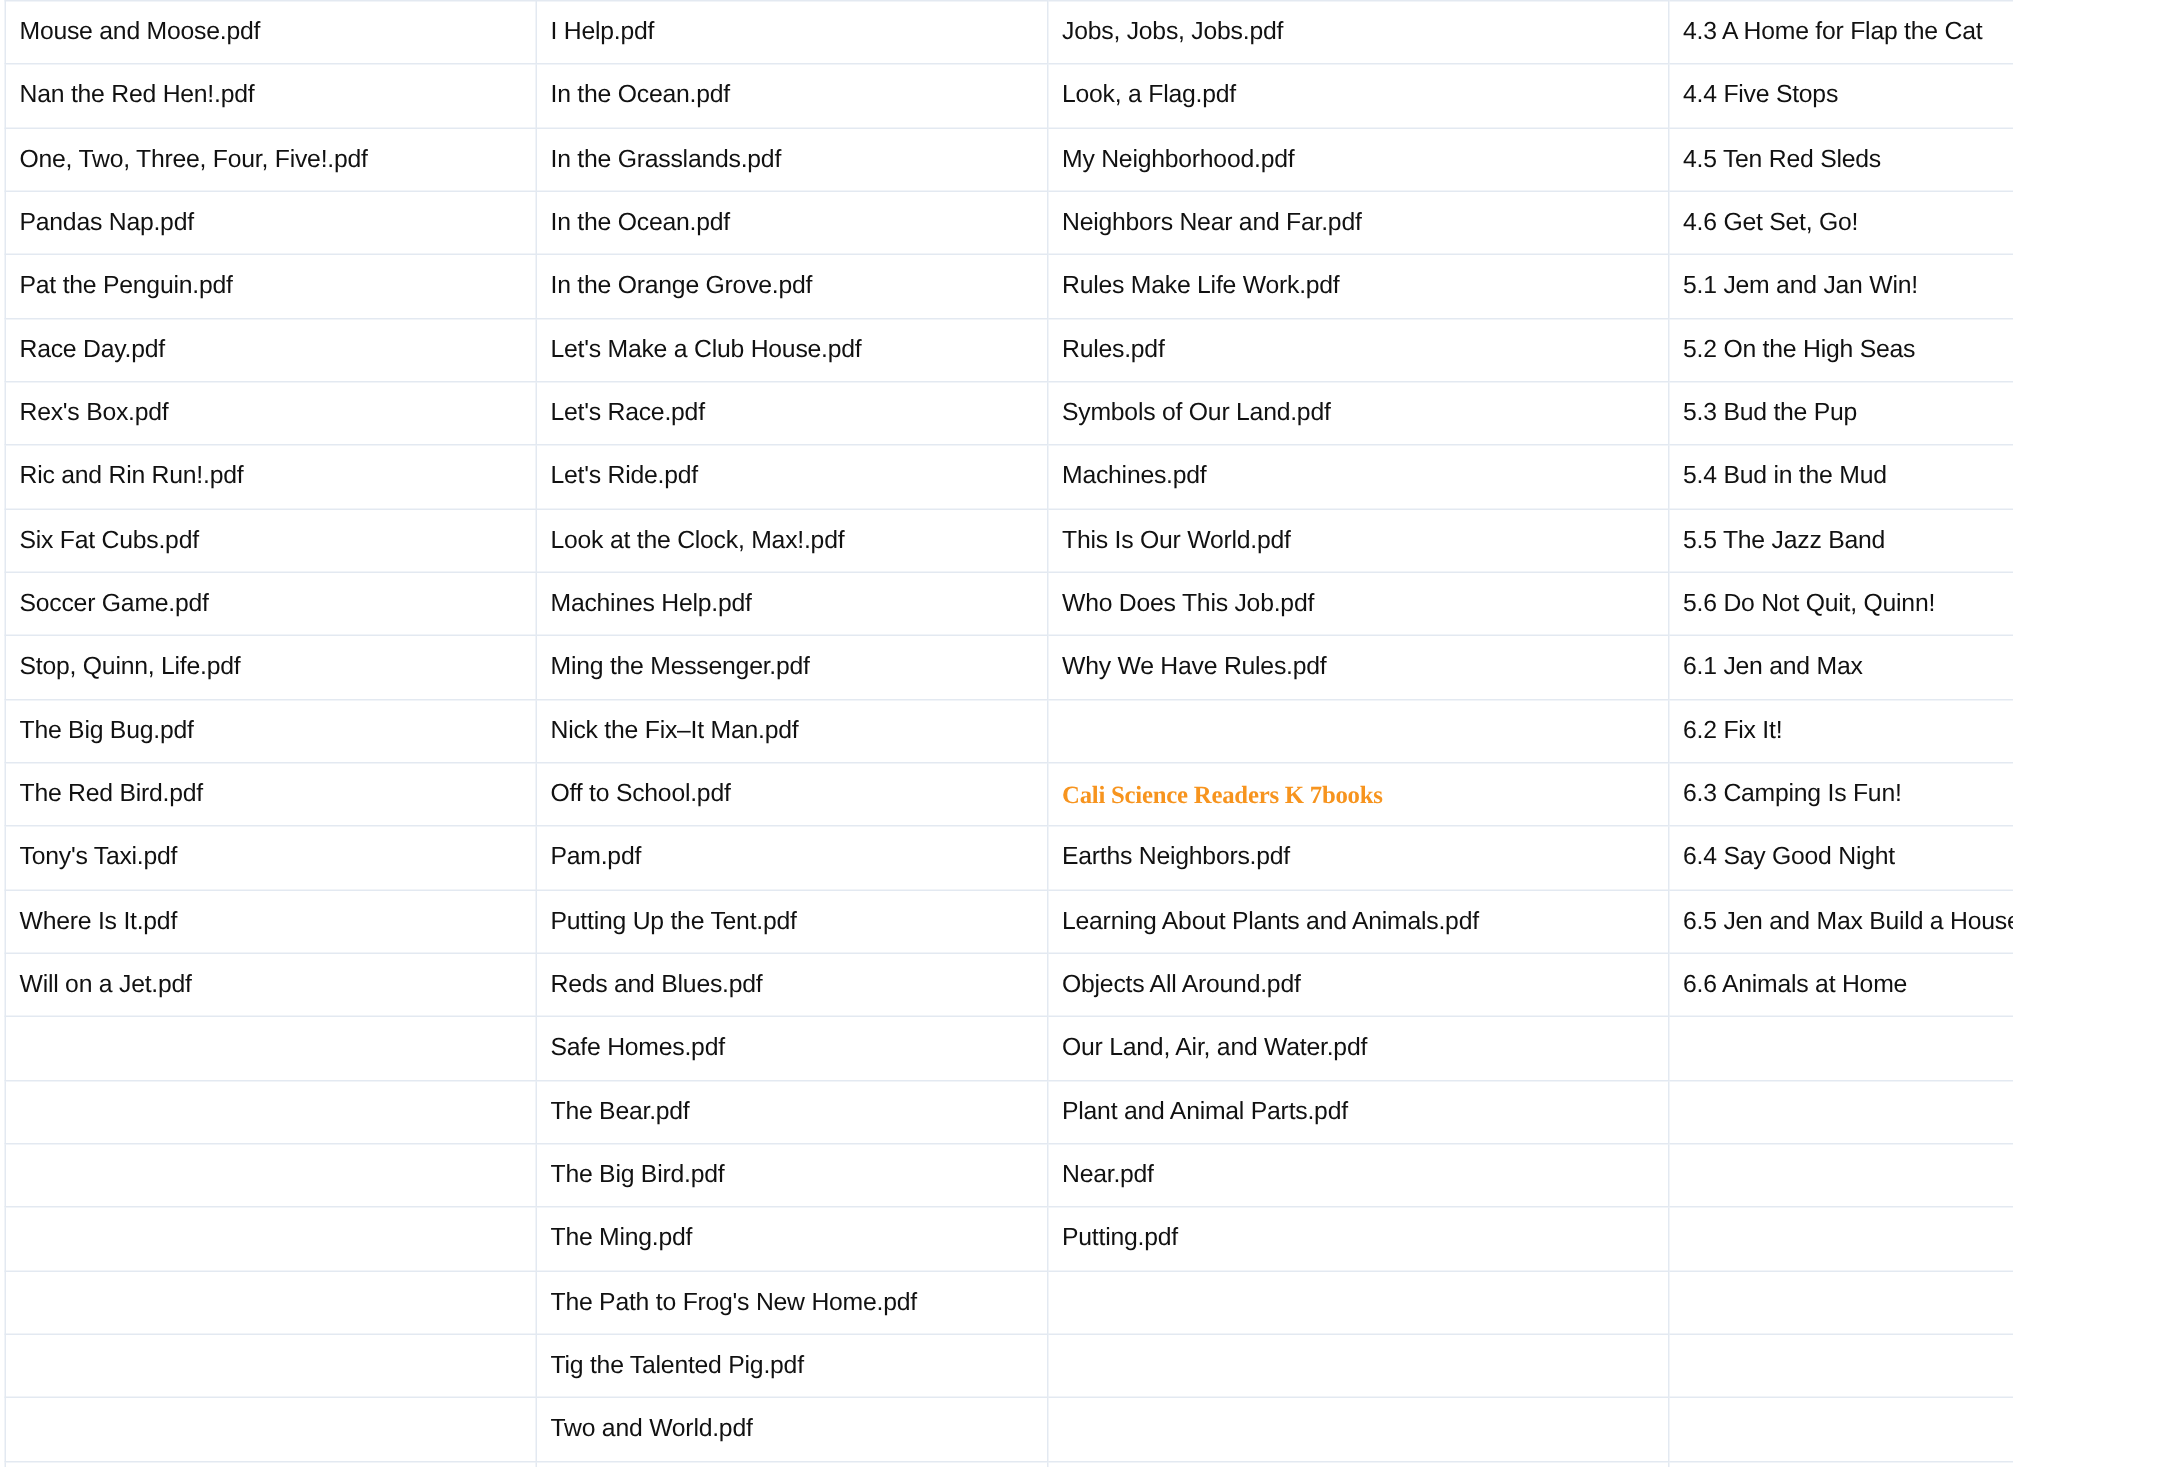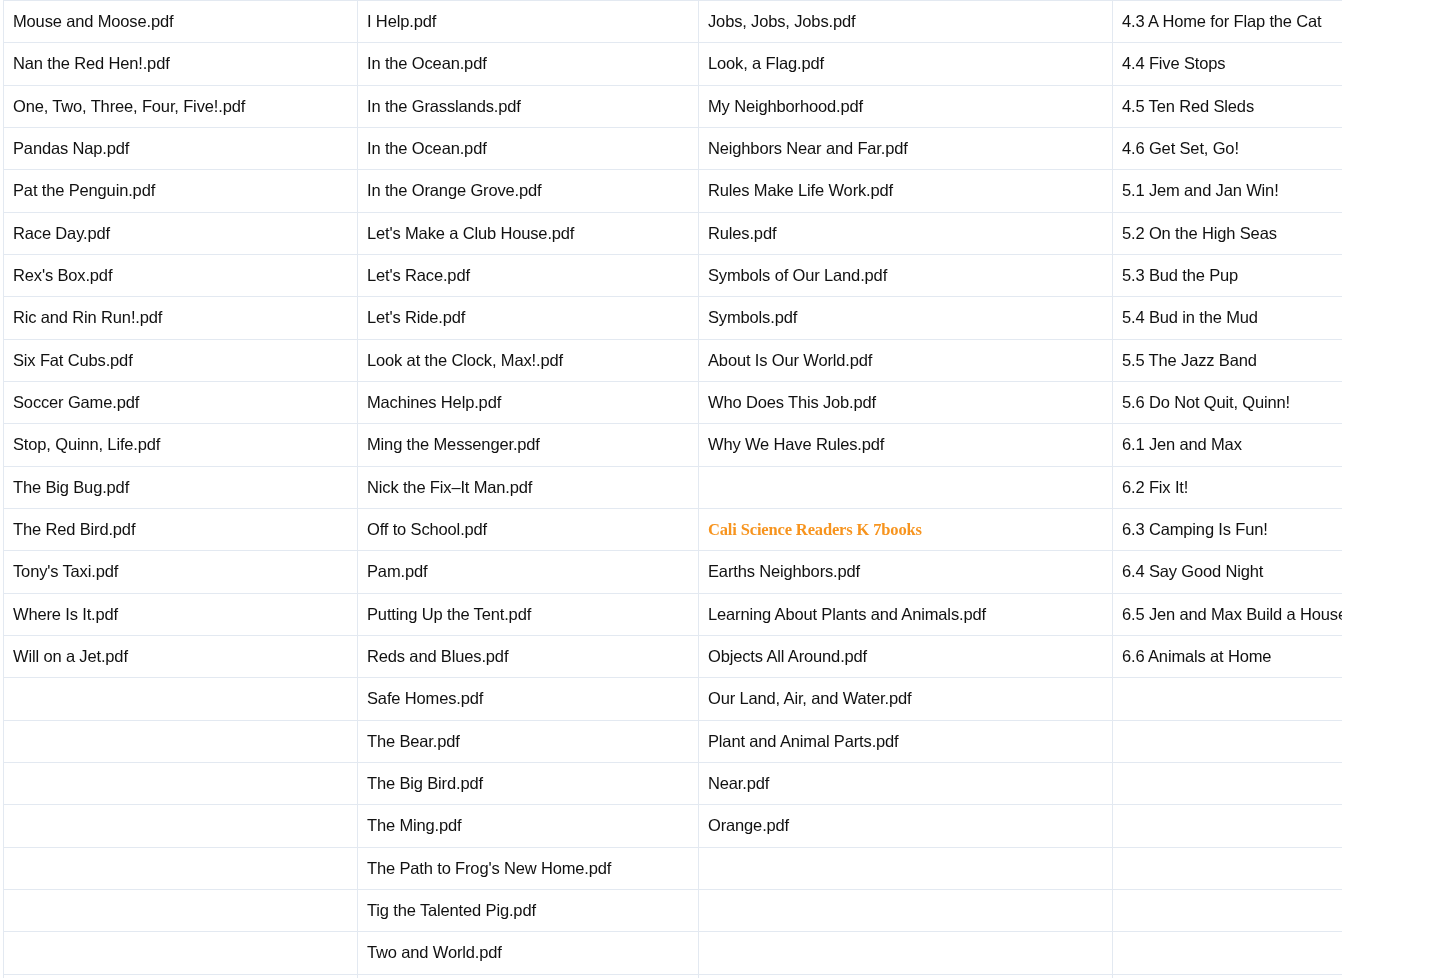--- a/index.html
+++ b/index.html
@@ -95,27 +95,27 @@
         </tr>
         <tr>
           <td>Rex's Box.pdf</td>
           <td>Let's Race.pdf</td>
           <td>Symbols of Our Land.pdf</td>
           <td>5.3 Bud the Pup</td>
         </tr>
         <tr>
           <td>Ric and Rin Run!.pdf</td>
           <td>Let's Ride.pdf</td>
-          <td>Symbols.pdf</td>
+          <td>Machines.pdf</td>
           <td>5.4 Bud in the Mud</td>
         </tr>
         <tr>
           <td>Six Fat Cubs.pdf</td>
           <td>Look at the Clock, Max!.pdf</td>
-          <td>About Is Our World.pdf</td>
+          <td>This Is Our World.pdf</td>
           <td>5.5 The Jazz Band</td>
         </tr>
         <tr>
           <td>Soccer Game.pdf</td>
           <td>Machines Help.pdf</td>
           <td>Who Does This Job.pdf</td>
           <td>5.6 Do Not Quit, Quinn!</td>
         </tr>
         <tr>
           <td>Stop, Quinn, Life.pdf</td>
@@ -167,21 +167,21 @@
         </tr>
         <tr>
           <td></td>
           <td>The Big Bird.pdf</td>
           <td>Near.pdf</td>
           <td></td>
         </tr>
         <tr>
           <td></td>
           <td>The Ming.pdf</td>
-          <td>Orange.pdf</td>
+          <td>Putting.pdf</td>
           <td></td>
         </tr>
         <tr>
           <td></td>
           <td>The Path to Frog's New Home.pdf</td>
           <td></td>
           <td></td>
         </tr>
         <tr>
           <td></td>

